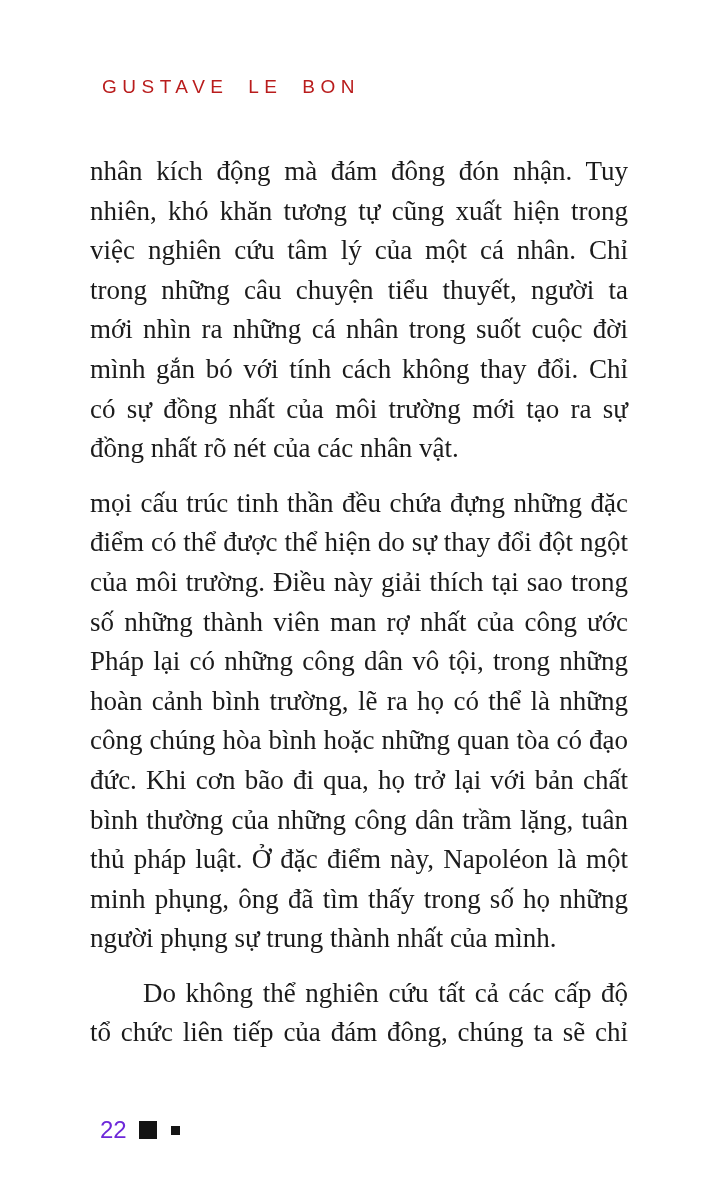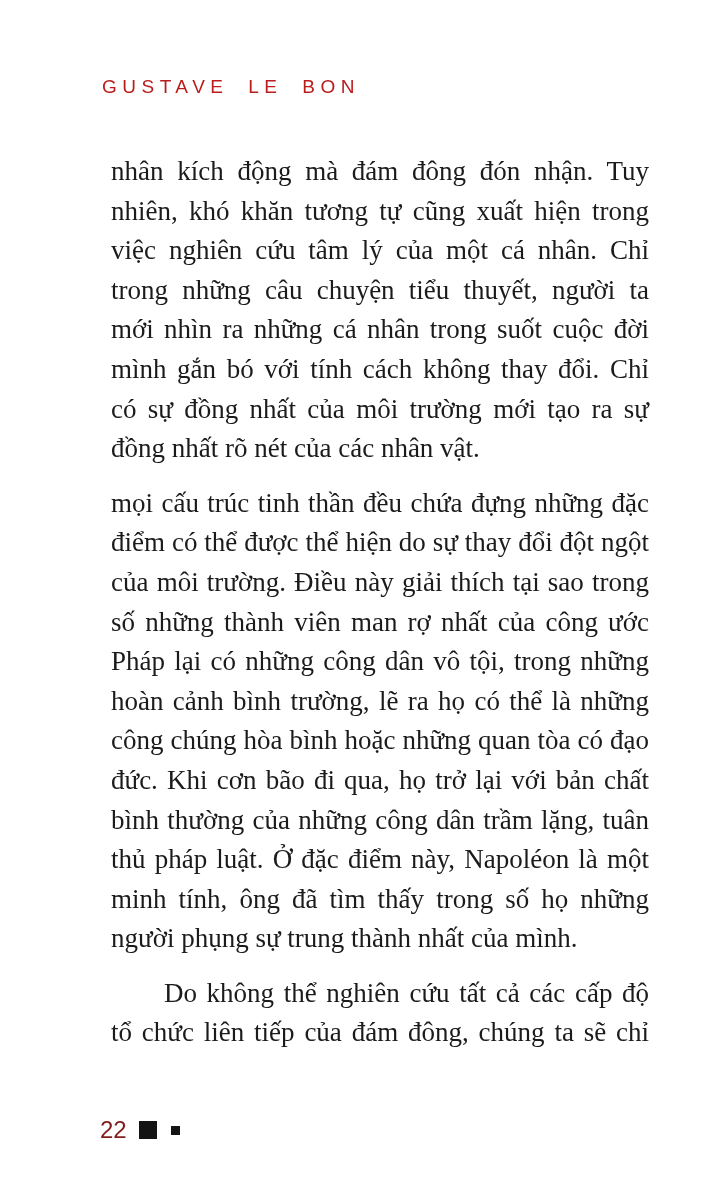--- a/index.html
+++ b/index.html
@@ -23,21 +23,21 @@
     font-family: "Liberation Sans", sans-serif;
     font-size: 19px;
     font-weight: 500;
     letter-spacing: 5.5px;
     word-spacing: 9px;
     color: #b91c1c;
     white-space: nowrap;
   }
   .body-text {
     position: absolute;
-    left: 111px;
+    left: 90px;
     top: 152px;
     width: 538px;
     font-size: 27px;
     line-height: 39.6px;
   }
   .paragraph + .paragraph {
     margin-top: 15px;
   }
   .line {
     text-align: justify;
@@ -53,21 +53,21 @@
     position: absolute;
     left: 100px;
     top: 1117px;
     display: flex;
     align-items: center;
     height: 26px;
   }
   .page-number {
     font-family: "Liberation Sans", sans-serif;
     font-size: 24px;
-    color: #7f1d1d;
+    color: #6d28d9;
     line-height: 1;
   }
   .sq-large {
     width: 18px;
     height: 18px;
     background: #141414;
     margin-left: 12px;
   }
   .sq-small {
     width: 9px;
@@ -100,21 +100,21 @@
       <div class="line">mọi cấu trúc tinh thần đều chứa đựng những đặc</div>
       <div class="line">điểm có thể được thể hiện do sự thay đổi đột ngột</div>
       <div class="line">của môi trường. Điều này giải thích tại sao trong</div>
       <div class="line">số những thành viên man rợ nhất của công ước</div>
       <div class="line">Pháp lại có những công dân vô tội, trong những</div>
       <div class="line">hoàn cảnh bình trường, lẽ ra họ có thể là những</div>
       <div class="line">công chúng hòa bình hoặc những quan tòa có đạo</div>
       <div class="line">đức. Khi cơn bão đi qua, họ trở lại với bản chất</div>
       <div class="line">bình thường của những công dân trầm lặng, tuân</div>
       <div class="line">thủ pháp luật. Ở đặc điểm này, Napoléon là một</div>
-      <div class="line">minh tính, ông đã tìm thấy trong số họ những</div>
+      <div class="line">minh phụng, ông đã tìm thấy trong số họ những</div>
       <div class="line no-justify">người phụng sự trung thành nhất của mình.</div>
     </div>
 
     <div class="paragraph">
       <div class="line indent">Do không thể nghiên cứu tất cả các cấp độ</div>
       <div class="line">tổ chức liên tiếp của đám đông, chúng ta sẽ chỉ</div>
     </div>
 
   </div>
 

